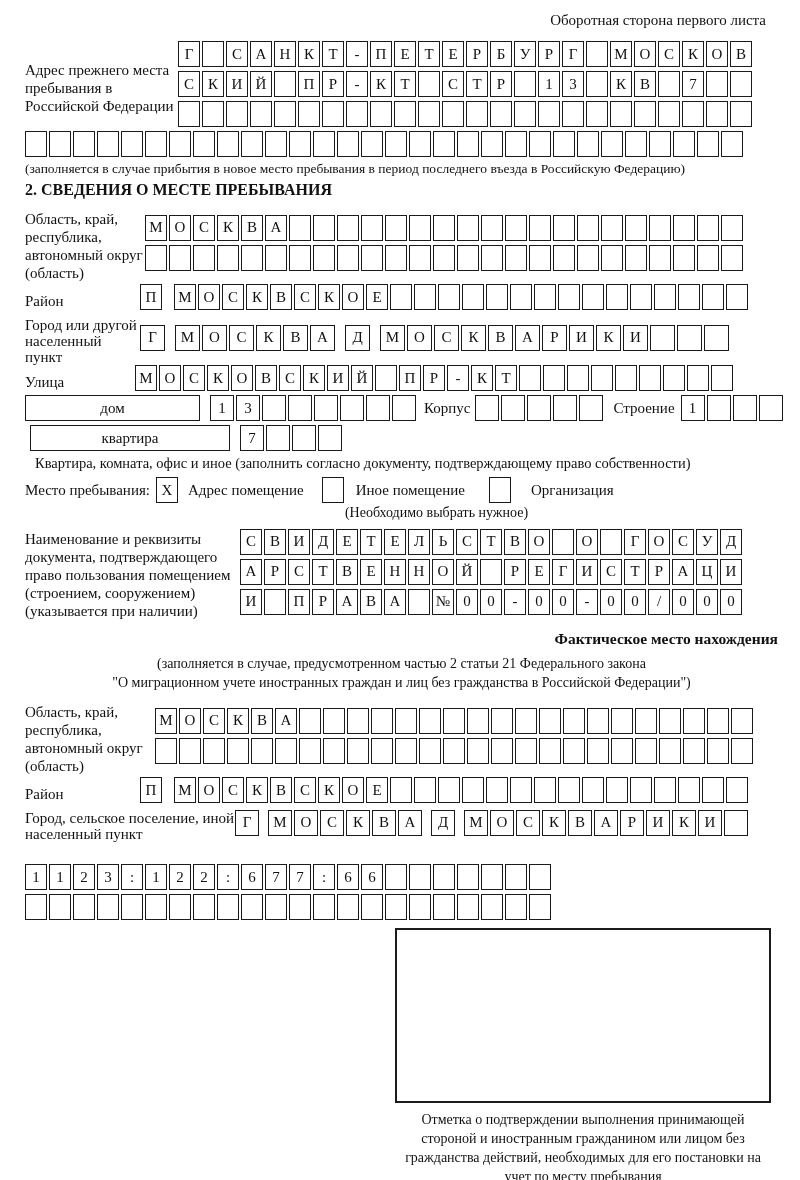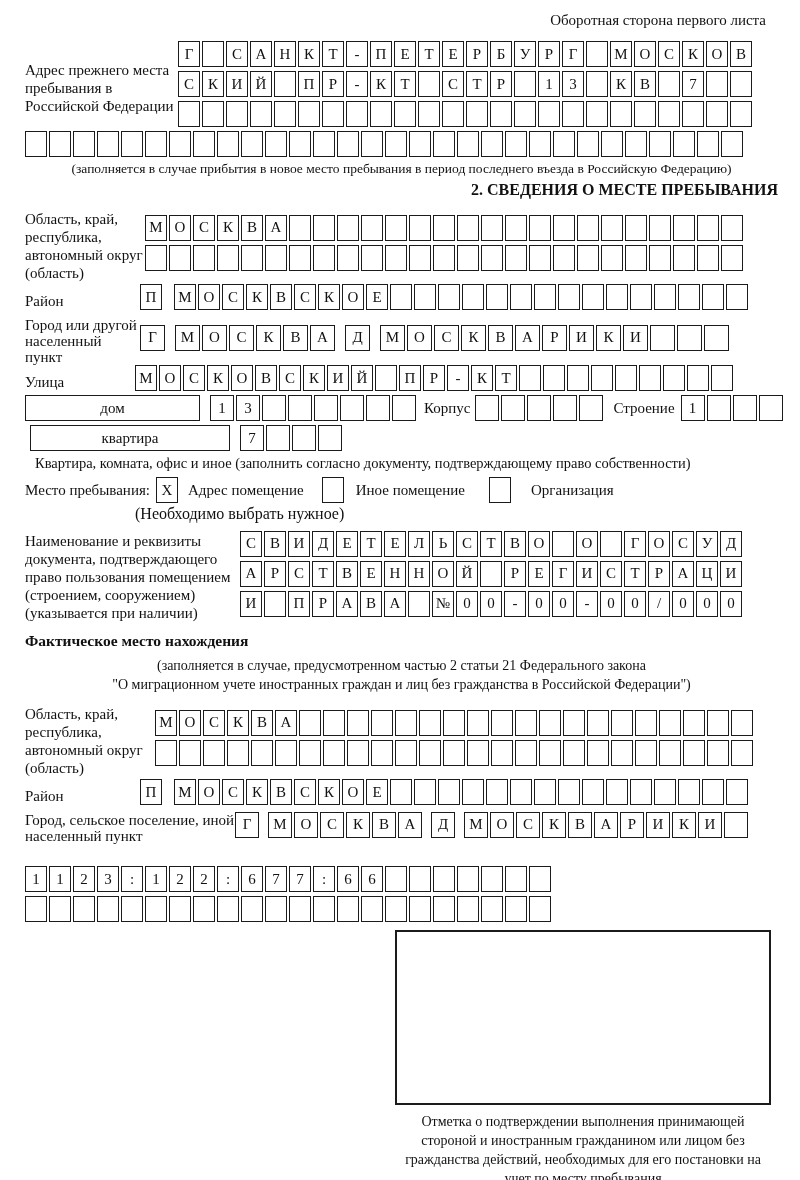--- a/index.html
+++ b/index.html
@@ -8,25 +8,25 @@
   .hnote{text-align:right;font-size:15px;padding-right:12px;}
   .frow{display:flex;align-items:center;}
   .flabel{flex-shrink:0;font-size:15px;line-height:18px;padding-top:3px;}
   .cellrow{display:flex;align-items:center;margin-bottom:4px;flex-wrap:nowrap;}
   .cell{box-sizing:border-box;width:22px;height:26px;border:1.6px solid #1b1b1b;margin-right:2px;
         display:flex;align-items:center;justify-content:center;font-size:15px;flex-shrink:0;background:#fff;}
   .lblbox{box-sizing:border-box;height:26px;border:1.6px solid #1b1b1b;display:flex;align-items:center;
         justify-content:center;font-size:15px;flex-shrink:0;}
   .sp{display:inline-block;height:1px;flex-shrink:0;}
   .inltxt{font-size:15px;line-height:26px;white-space:nowrap;}
-  .footnote{font-size:13.5px;text-align:center;margin:0 0 4px 0;}
-  .sectitle{font-size:16px;font-weight:bold;text-align:right;margin:4px 0 8px 0;}
+  .footnote{font-size:13.5px;text-align:left;margin:0 0 4px 0;}
+  .sectitle{font-size:16px;font-weight:bold;text-align:left;margin:4px 0 8px 0;}
   .caption-l{font-size:14.5px;margin:0 0 5px 10px;}
-  .stay-note{font-size:16px;margin:-2px 0 6px 110px;}
-  .fact-title{font-size:15.5px;font-weight:bold;text-align:left;margin:10px 0 6px 0;}
+  .stay-note{font-size:14px;margin:-2px 0 6px 70px;text-align:center;}
+  .fact-title{font-size:15.5px;font-weight:bold;text-align:right;margin:10px 0 6px 0;}
   .fact-note{font-size:14px;text-align:center;line-height:19px;margin:0;}
   .markwrap{margin-left:370px;width:376px;}
   .markbox{box-sizing:border-box;width:376px;height:175px;border:2px solid #1b1b1b;margin-top:4px;}
   .markcap{font-size:14px;text-align:center;line-height:19px;margin-top:7px;}
   .mb2{margin-bottom:2px;}
 </style>
 </head>
 <body>
 
 <div class="page">

